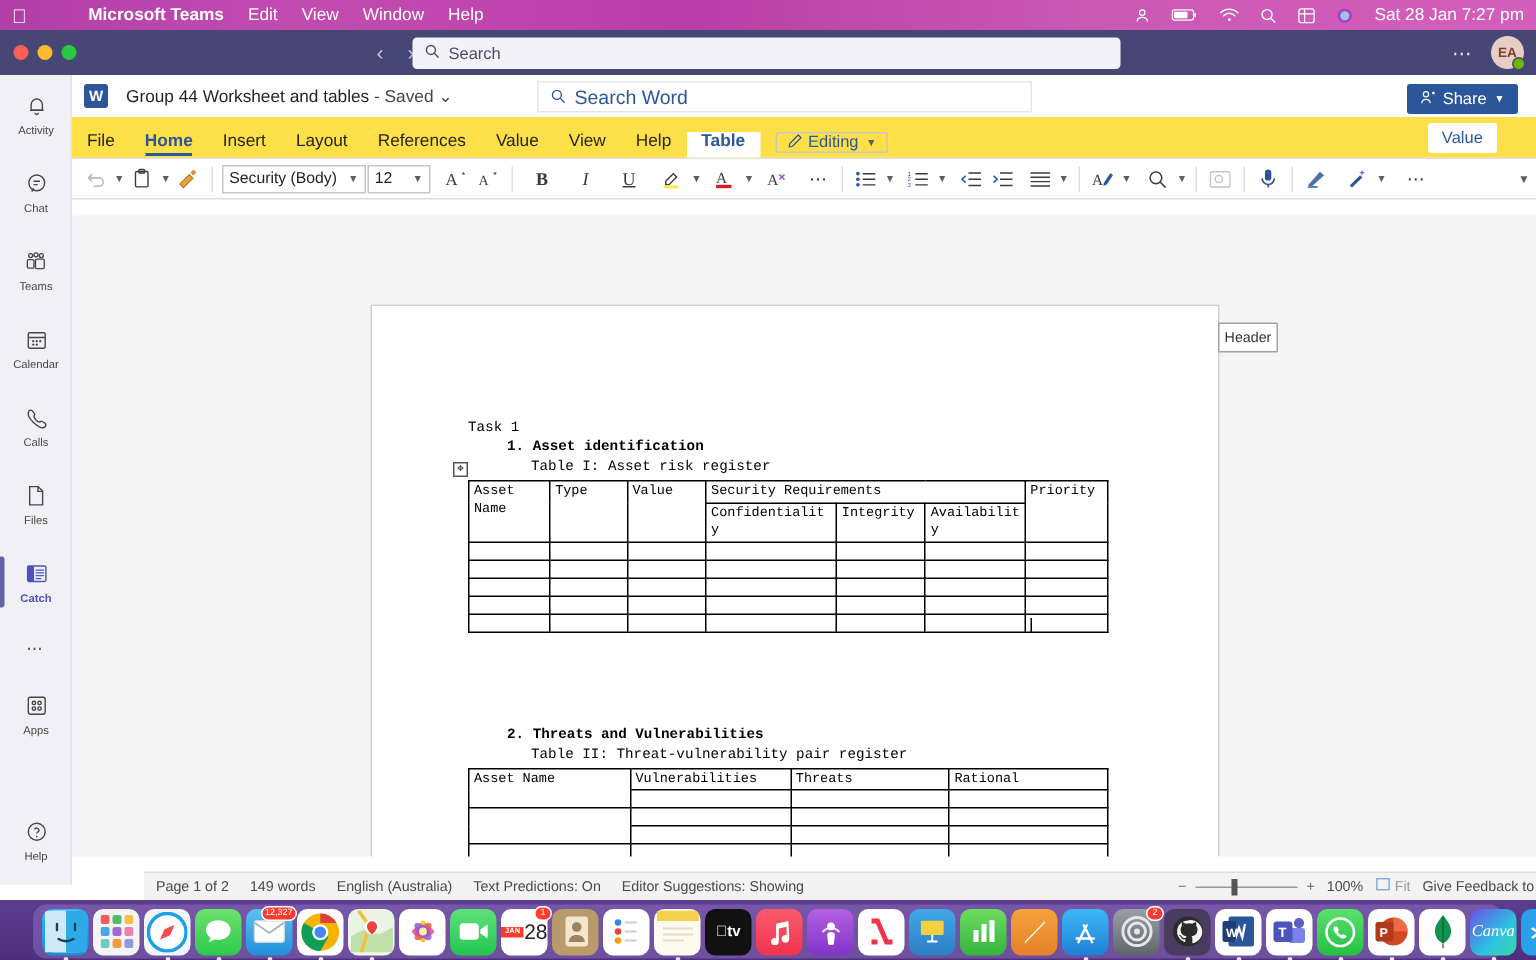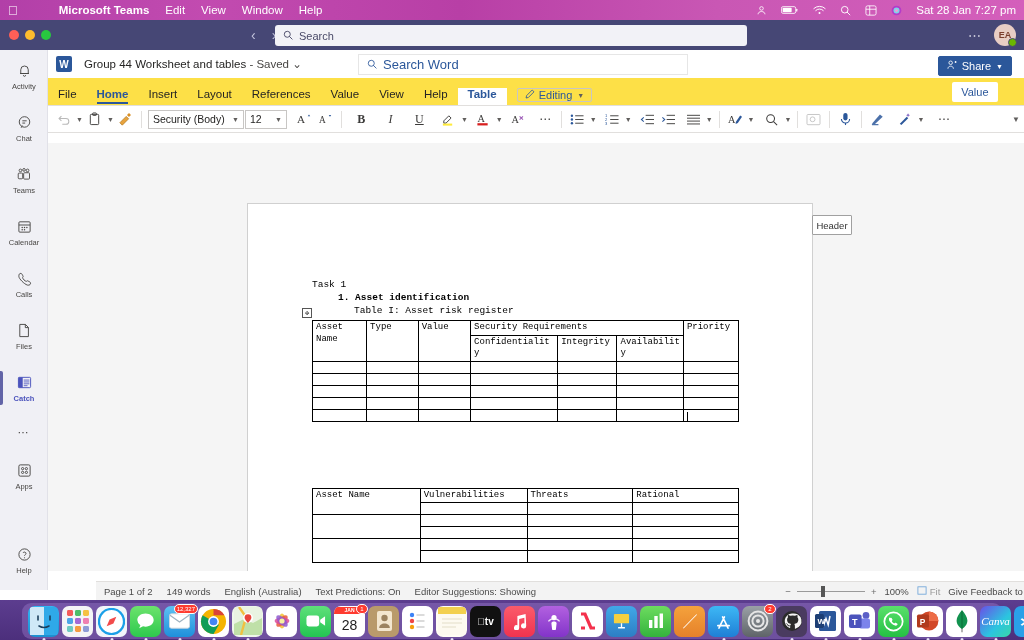--- a/index.html
+++ b/index.html
@@ -205,21 +205,21 @@
   .dock-app .run {
     position: absolute; bottom: -4px; left: 50%; transform: translateX(-50%);
     width: 3px; height: 3px; border-radius: 50%; background: #e6e0f3;
   }
   .dock-badge {
     position: absolute; top: -2px; right: -3px; background: #ff3b30; color: #fff;
     border-radius: 8px; font-size: 6px; min-width: 12px; height: 10px;
     display: flex; align-items: center; justify-content: center; padding: 0 2px; border: 0.5px solid #fff;
   }
   .dock-sep { width: 1px; height: 28px; background: rgba(255,255,255,0.35); margin: 0 4px; }
-  .cal-tile { background: #fff; display: flex; flex-direction: column; align-items: center; justify-content: flex-start; }
+  .cal-tile { background: #fff; display: flex; flex-direction: row; align-items: center; justify-content: flex-start; }
   .cal-m { background: #ff3b30; color: #fff; font-size: 5px; width: 100%; text-align: center; line-height: 7px; font-weight: bold; }
   .cal-d { color: #222; font-size: 14px; font-weight: 500; line-height: 22px; }
 </style>
 </head>
 <body>
 
 <div id="root">
 
   <div class="macbar">
     <span class="apple"></span>
@@ -688,20 +688,22 @@
                 <td class="empty"></td>
                 <td class="empty"></td>
                 <td class="empty caret-cell"></td>
               </tr>
             </tbody>
               </table>
           </div>
 
           <div style="height:62px"></div>
 
+          <div class="d-line d-indent1 d-bold">2.   Threats and Vulnerabilities</div>
+          <div class="d-line d-indent2">Table II: Threat-vulnerability pair register</div>
 
           <table class="doc-table">
             <tbody>
                 <tr>
               <td rowspan="2" style="width:108px">Asset Name</td>
               <td style="width:107px">Vulnerabilities</td>
               <td style="width:106px">Threats</td>
               <td style="width:106px">Rational</td>
             </tr>
             <tr>

